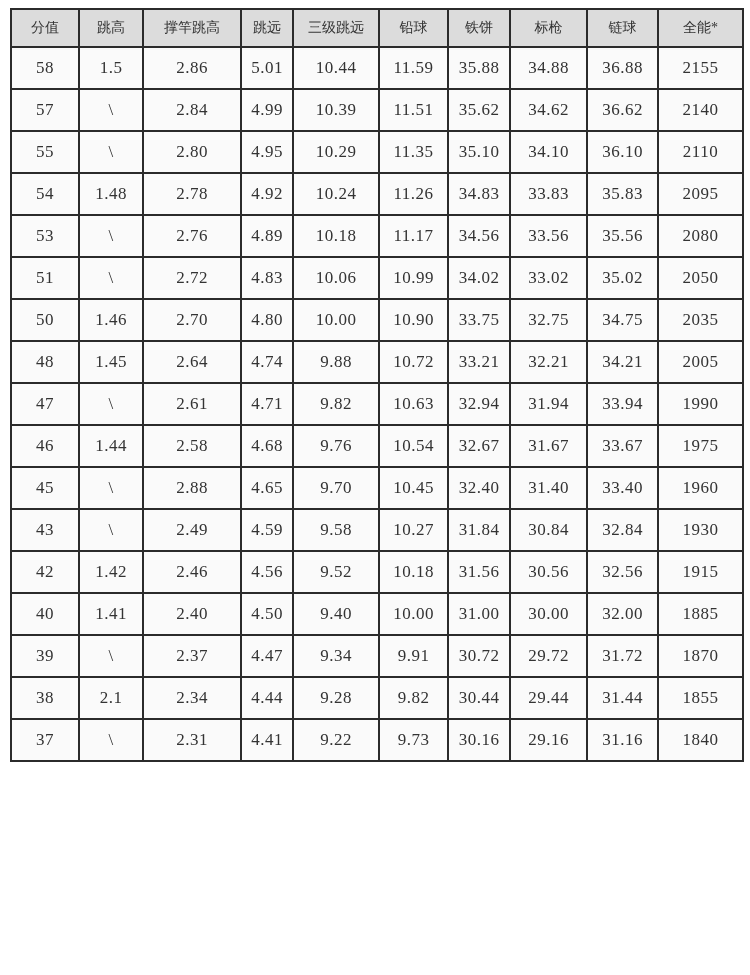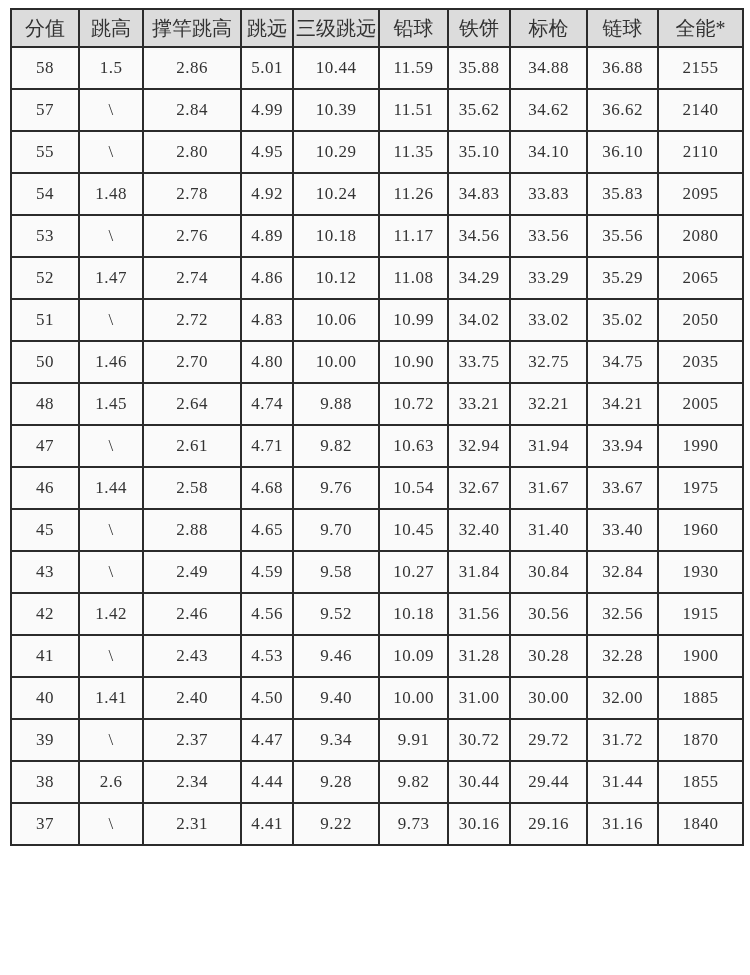--- a/index.html
+++ b/index.html
@@ -30,21 +30,21 @@
     text-align: center;
     vertical-align: middle;
     color: #333333;
     padding: 0;
     overflow: hidden;
     white-space: nowrap;
   }
   table.score-table th {
     background: #dcdcdc;
     font-weight: normal;
-    font-size: 20px;
+    font-size: 14px;
     height: 36px;
   }
   table.score-table td {
     background: #fafafa;
     font-size: 17px;
     height: 40px;
     letter-spacing: 0.5px;
   }
 </style>
 </head>
@@ -133,32 +133,20 @@
           <td>2.76</td>
           <td>4.89</td>
           <td>10.18</td>
           <td>11.17</td>
           <td>34.56</td>
           <td>33.56</td>
           <td>35.56</td>
           <td>2080</td>
         </tr>
         <tr>
-          <td>52</td>
-          <td>1.47</td>
-          <td>2.74</td>
-          <td>4.86</td>
-          <td>10.12</td>
-          <td>11.08</td>
-          <td>34.29</td>
-          <td>33.29</td>
-          <td>35.29</td>
-          <td>2065</td>
-        </tr>
-        <tr>
           <td>51</td>
           <td>\</td>
           <td>2.72</td>
           <td>4.83</td>
           <td>10.06</td>
           <td>10.99</td>
           <td>34.02</td>
           <td>33.02</td>
           <td>35.02</td>
           <td>2050</td>
@@ -241,32 +229,20 @@
           <td>2.46</td>
           <td>4.56</td>
           <td>9.52</td>
           <td>10.18</td>
           <td>31.56</td>
           <td>30.56</td>
           <td>32.56</td>
           <td>1915</td>
         </tr>
         <tr>
-          <td>41</td>
-          <td>\</td>
-          <td>2.43</td>
-          <td>4.53</td>
-          <td>9.46</td>
-          <td>10.09</td>
-          <td>31.28</td>
-          <td>30.28</td>
-          <td>32.28</td>
-          <td>1900</td>
-        </tr>
-        <tr>
           <td>40</td>
           <td>1.41</td>
           <td>2.40</td>
           <td>4.50</td>
           <td>9.40</td>
           <td>10.00</td>
           <td>31.00</td>
           <td>30.00</td>
           <td>32.00</td>
           <td>1885</td>
@@ -278,21 +254,21 @@
           <td>4.47</td>
           <td>9.34</td>
           <td>9.91</td>
           <td>30.72</td>
           <td>29.72</td>
           <td>31.72</td>
           <td>1870</td>
         </tr>
         <tr>
           <td>38</td>
-          <td>2.6</td>
+          <td>2.1</td>
           <td>2.34</td>
           <td>4.44</td>
           <td>9.28</td>
           <td>9.82</td>
           <td>30.44</td>
           <td>29.44</td>
           <td>31.44</td>
           <td>1855</td>
         </tr>
         <tr>

